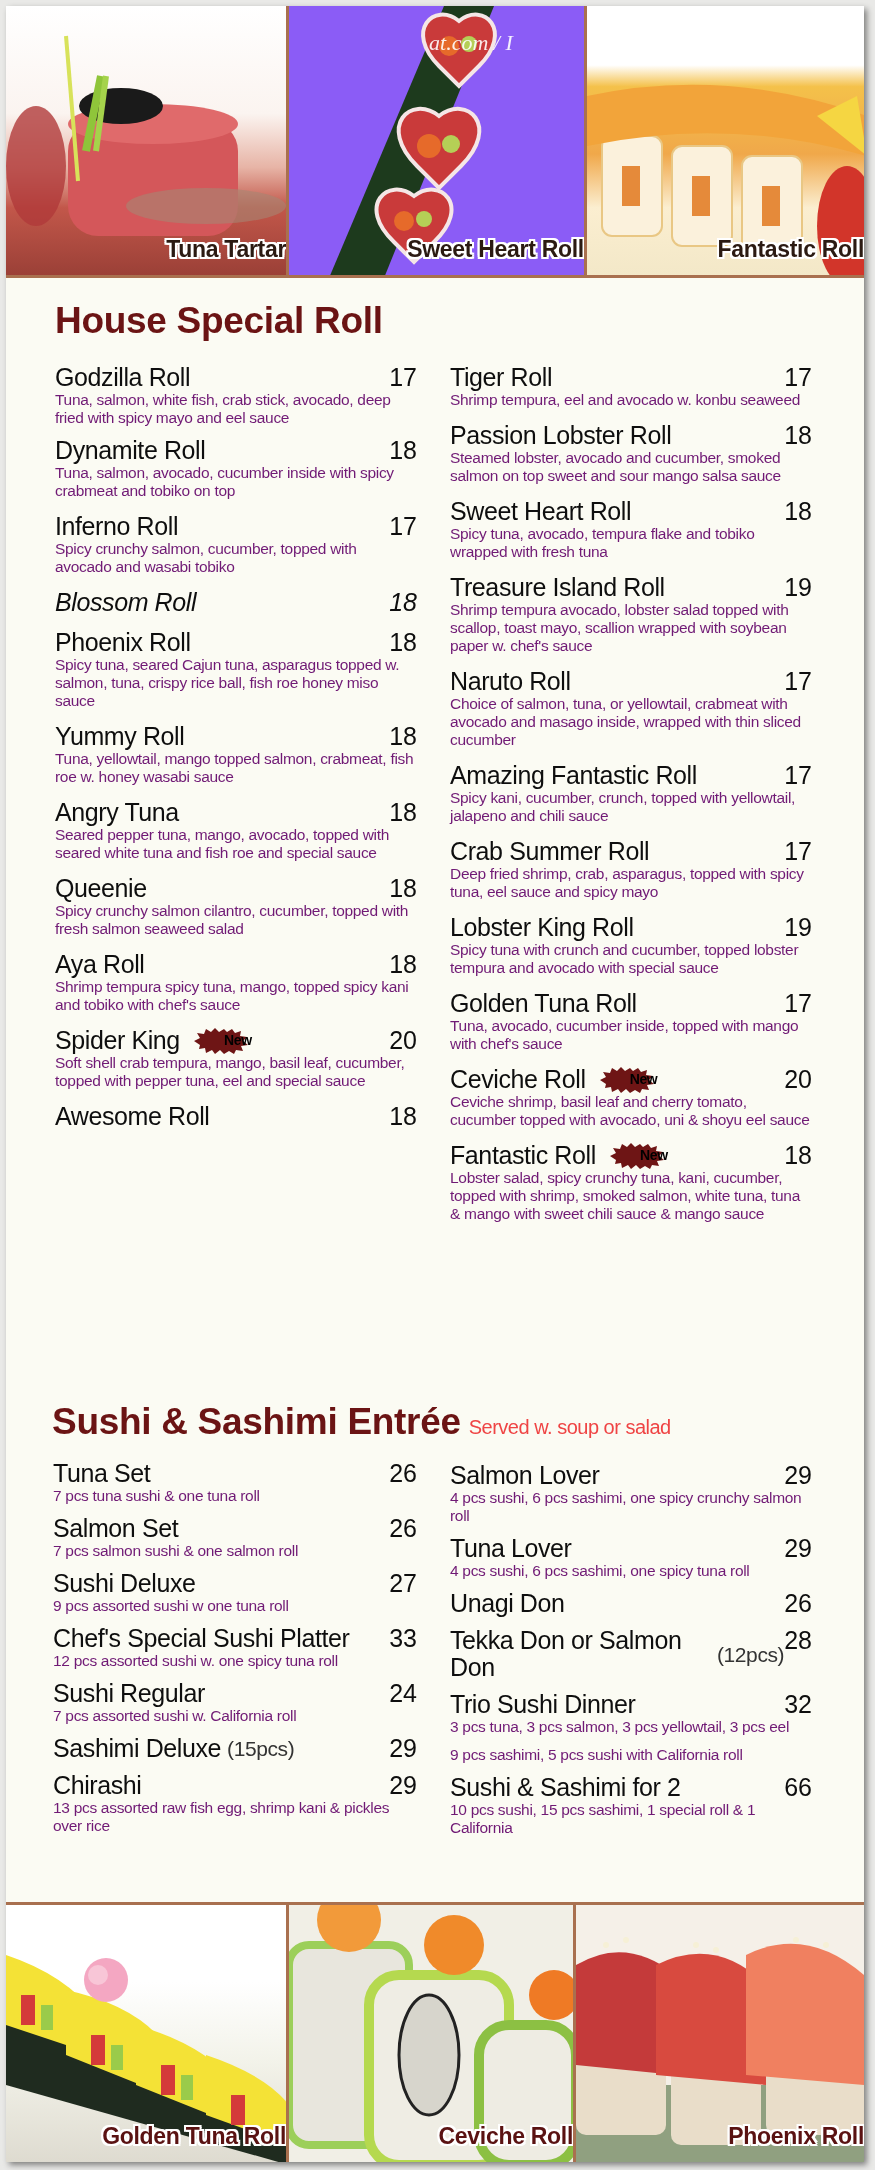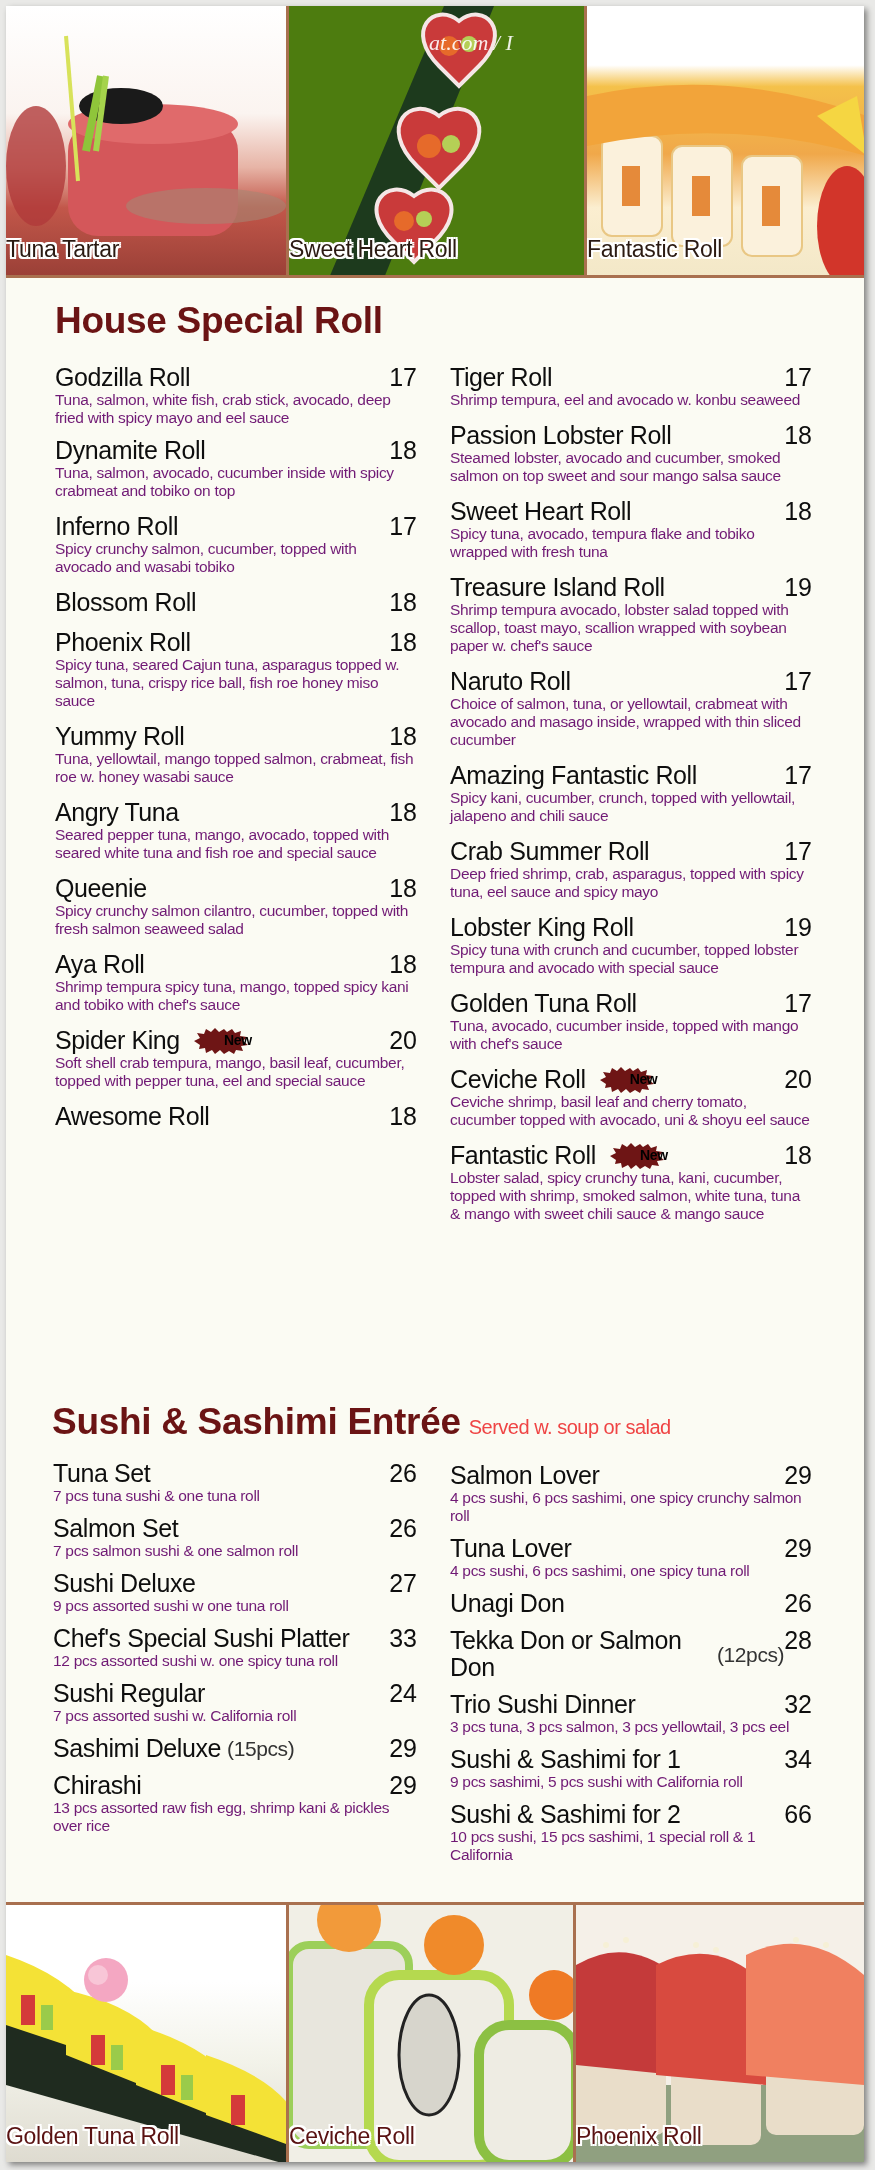--- a/index.html
+++ b/index.html
@@ -13,22 +13,22 @@
     .photo-row { position: absolute; left: 0; width: 858px; display: flex; gap: 0; }
     .photo-row.top { top: 0; height: 272px; }
     .photo-row.bottom { top: 1896px; height: 260px; }
     .photo {
       position: relative; height: 100%; overflow: hidden;
       border-right: 3px solid #a9704f; border-bottom: 3px solid #a9704f;
     }
     .photo-row.bottom .photo { border-top: 3px solid #a9704f; border-bottom: none; }
     .photo:last-child { border-right: none; }
     .photo-caption {
-      position: absolute; bottom: 12px; left: 0; right: 0; text-align: left;
-      font-weight: normal; font-size: 23px; letter-spacing: -0.3px;
+      position: absolute; bottom: 12px; left: 0; right: 0; text-align: right;
+      font-weight: bold; font-size: 23px; letter-spacing: -0.3px;
       text-shadow: -2px -2px 0 #fff, 2px -2px 0 #fff, -2px 2px 0 #fff, 2px 2px 0 #fff, 0 2px 0 #fff, 0 -2px 0 #fff, 2px 0 0 #fff, -2px 0 0 #fff;
     }
     .photo-row.top .photo-caption { color: #2b1a12; }
     .photo-row.bottom .photo-caption { color: #5a1212; }
     .watermark {
       position: absolute; top: 24px; left: 440px; font-family: "Liberation Serif", serif;
       font-style: italic; color: #fff; font-size: 22px; opacity: 0.9;
     }
 
     .section-title {
@@ -63,21 +63,21 @@
         <rect x="62" y="115" width="170" height="115" rx="30" fill="#d4575a"></rect>
         <ellipse cx="147" cy="118" rx="85" ry="20" fill="#e06a6b"></ellipse>
         <ellipse cx="115" cy="100" rx="42" ry="18" fill="#1a1a1a"></ellipse>
         <line x1="60" y1="30" x2="72" y2="175" stroke="#d8e25a" stroke-width="4"></line>
         <line x1="95" y1="70" x2="80" y2="145" stroke="#8fc53a" stroke-width="8"></line>
         <line x1="100" y1="70" x2="90" y2="145" stroke="#a5d34b" stroke-width="6"></line>
         <ellipse cx="200" cy="200" rx="80" ry="18" fill="#a78573" opacity="0.6"></ellipse>
       </svg>
       <div class="photo-caption">Tuna Tartar</div>
     </div>
-    <div class="photo" style="width:301px;background:#4d7c0f;">
+    <div class="photo" style="width:301px;background:#8b5cf6;">
       <svg width="292" height="272" style="position:absolute;left:0;top:0">
         <polygon points="155,0 205,0 95,272 40,272" fill="#1d3a1d"></polygon>
         <g fill="#c93a3a" stroke="#f5e6e6" stroke-width="4">
           <path d="M170 15 c-25 -20 -55 10 -20 45 l20 20 l20 -20 c35 -35 5 -65 -20 -45z"></path>
           <path d="M150 110 c-28 -22 -62 10 -22 50 l22 22 l22 -22 c40 -40 6 -72 -22 -50z"></path>
           <path d="M125 190 c-26 -20 -58 10 -20 46 l20 20 l20 -20 c38 -36 6 -66 -20 -46z"></path>
         </g>
         <g fill="#e66a2a">
           <circle cx="160" cy="40" r="10"></circle>
             <circle cx="140" cy="140" r="12"></circle>
@@ -137,21 +137,21 @@
   </div>
       <div class="item" style="margin-bottom: 13px;">
     <div class="item-head">
       <div class="item-name">
         <span class="name-text">Inferno Roll</span>
       </div>
       <div class="item-price">17</div>
     </div>
     <div class="item-desc">Spicy crunchy salmon, cucumber, topped with avocado and wasabi tobiko</div>
   </div>
-      <div class="item" style="margin-bottom: 13px;">
+      <div class="item" style="margin-bottom: 13px; font-style: italic;">
     <div class="item-head">
       <div class="item-name">
         <span class="name-text">Blossom Roll</span>
       </div>
       <div class="item-price">18</div>
     </div>
   </div>
       <div class="item" style="margin-bottom: 13px;">
     <div class="item-head">
       <div class="item-name">
@@ -446,26 +446,20 @@
       <div class="item" style="margin-bottom: 10px;">
     <div class="item-head">
       <div class="item-name">
         <span class="name-text">Trio Sushi Dinner</span>
       </div>
       <div class="item-price">32</div>
     </div>
     <div class="item-desc">3 pcs tuna, 3 pcs salmon, 3 pcs yellowtail, 3 pcs eel</div>
   </div>
       <div class="item" style="margin-bottom: 10px;">
-    <div class="item-head">
-      <div class="item-name">
-        <span class="name-text">Sushi &amp; Sashimi for 1</span>
-      </div>
-      <div class="item-price">34</div>
-    </div>
     <div class="item-desc">9 pcs sashimi, 5 pcs sushi with California roll</div>
   </div>
       <div class="item" style="margin-bottom: 10px;">
     <div class="item-head">
       <div class="item-name">
         <span class="name-text">Sushi &amp; Sashimi for 2</span>
       </div>
       <div class="item-price">66</div>
     </div>
     <div class="item-desc">10 pcs sushi, 15 pcs sashimi, 1 special roll &amp; 1 California</div>

